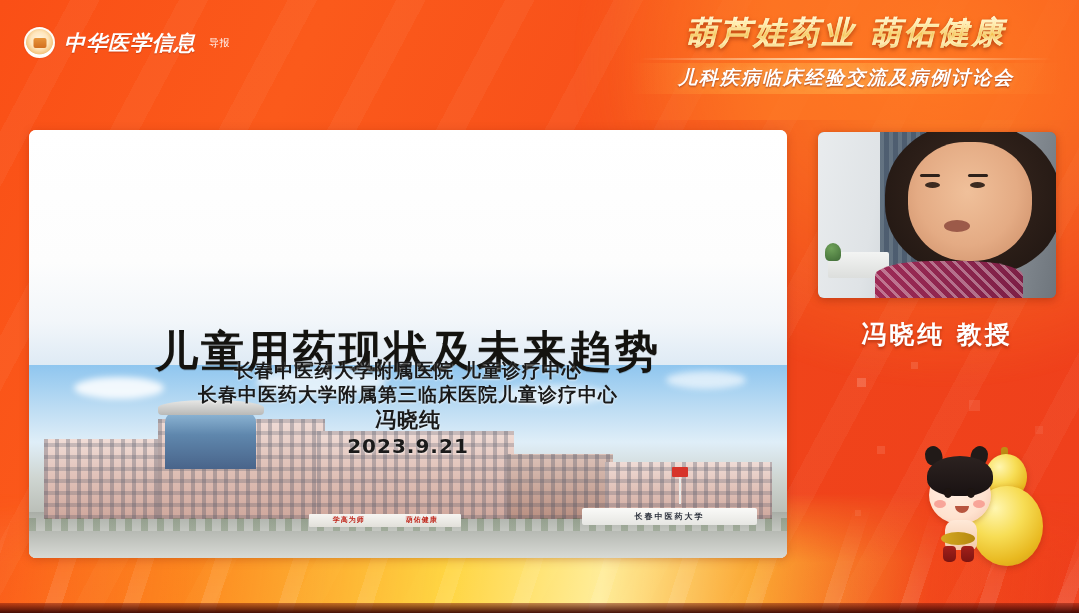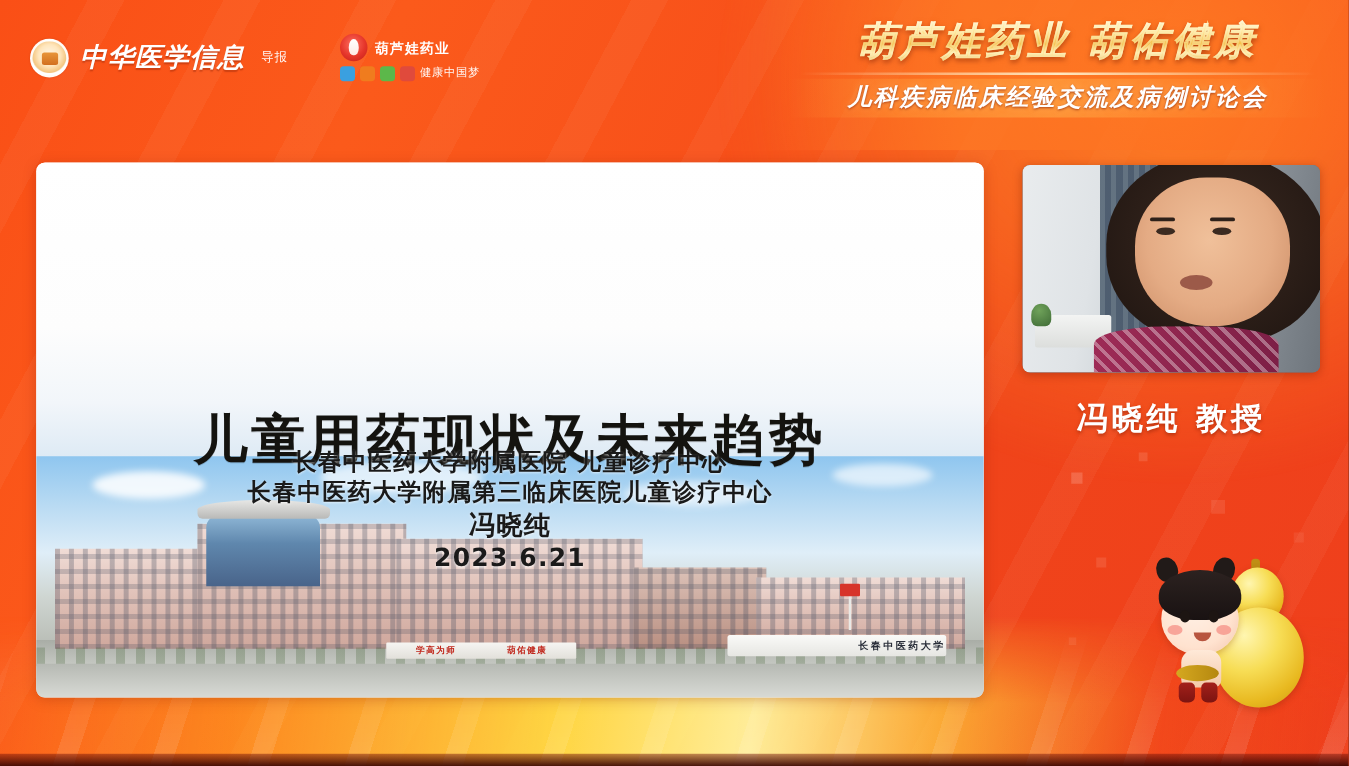--- a/index.html
+++ b/index.html
@@ -200,21 +200,21 @@
     position:absolute;bottom:16%;left:37%;width:20%;height:7%;
     background:linear-gradient(180deg,#f6f5f2,#e2e0da);border-radius:1px;
     display:flex;align-items:center;justify-content:space-around;
     padding:0 3px;box-sizing:border-box;
   }
   .wall-sign span{font-size:7px;color:#c0271c;font-weight:700;letter-spacing:1px;
     font-family:"DejaVu Serif","Liberation Serif",serif;}
   .gate-sign{
     position:absolute;bottom:17%;right:4%;width:23%;height:9%;
     background:linear-gradient(180deg,#fafaf8,#e6e6e2);border-radius:2px;
-    display:flex;align-items:center;justify-content:flex-end;margin-left:36px;
+    display:flex;align-items:center;justify-content:center;margin-left:36px;
   }
   .gate-sign span{font-size:8px;color:#2a2f3a;letter-spacing:2px;font-weight:700;
     font-family:"DejaVu Serif","Liberation Serif",serif;}
   .trees{
     position:absolute;bottom:13%;left:0;right:0;height:8%;
     background:repeating-linear-gradient(90deg,rgba(70,100,55,.55) 0px,rgba(70,100,55,.55) 7px,rgba(0,0,0,0) 7px,rgba(0,0,0,0) 16px);
     opacity:.5;
   }
   .flagpole{position:absolute;bottom:28%;right:14%;width:2px;height:16%;background:#e9e9e6;}
   .flag{position:absolute;bottom:42%;right:13%;width:16px;height:10px;background:#d7342a;border-radius:1px;}
@@ -357,33 +357,20 @@
   <div class="bg-bottom-dark"></div>
 
   <div class="logo-row">
 
     <div class="logo-cmj">
       <div class="cmj-seal"></div>
       <div class="cmj-word">中华医学信息</div>
       <div class="cmj-sub">导报</div>
     </div>
 
-    <div class="logo-partner">
-      <div class="lp-top">
-        <div class="lp-badge"></div>
-        <div class="lp-name">葫芦娃药业</div>
-      </div>
-      <div class="lp-bottom">
-        <span class="lp-chip b"></span>
-        <span class="lp-chip o"></span>
-        <span class="lp-chip g"></span>
-        <span class="lp-chip r"></span>
-        <span class="lp-tag">健康中国梦</span>
-      </div>
-    </div>
 
   </div>
 
   <div class="event-banner">
     <div class="event-spark"></div>
     <div class="event-title">葫芦娃药业 葫佑健康</div>
     <div class="event-rule"></div>
     <div class="event-sub-wrap">
       <div class="event-sub">儿科疾病临床经验交流及病例讨论会</div>
     </div>
@@ -433,21 +420,21 @@
 
       <div class="road"></div>
     </div>
 
     <div class="slide-title">儿童用药现状及未来趋势</div>
 
     <div class="slide-credits">
       <div class="cred">长春中医药大学附属医院 儿童诊疗中心</div>
       <div class="cred">长春中医药大学附属第三临床医院儿童诊疗中心</div>
       <div class="cred name">冯晓纯</div>
-      <div class="cred date">2023.6.21</div>
+      <div class="cred date">2023.9.21</div>
     </div>
   </div>
 
   <div class="cam">
     <div class="cam-wall"></div>
     <div class="cam-curtain"></div>
     <div class="cam-curtain2"></div>
     <div class="cam-shelf"></div>
     <div class="cam-plant"></div>
     <div class="cam-hair"></div>

